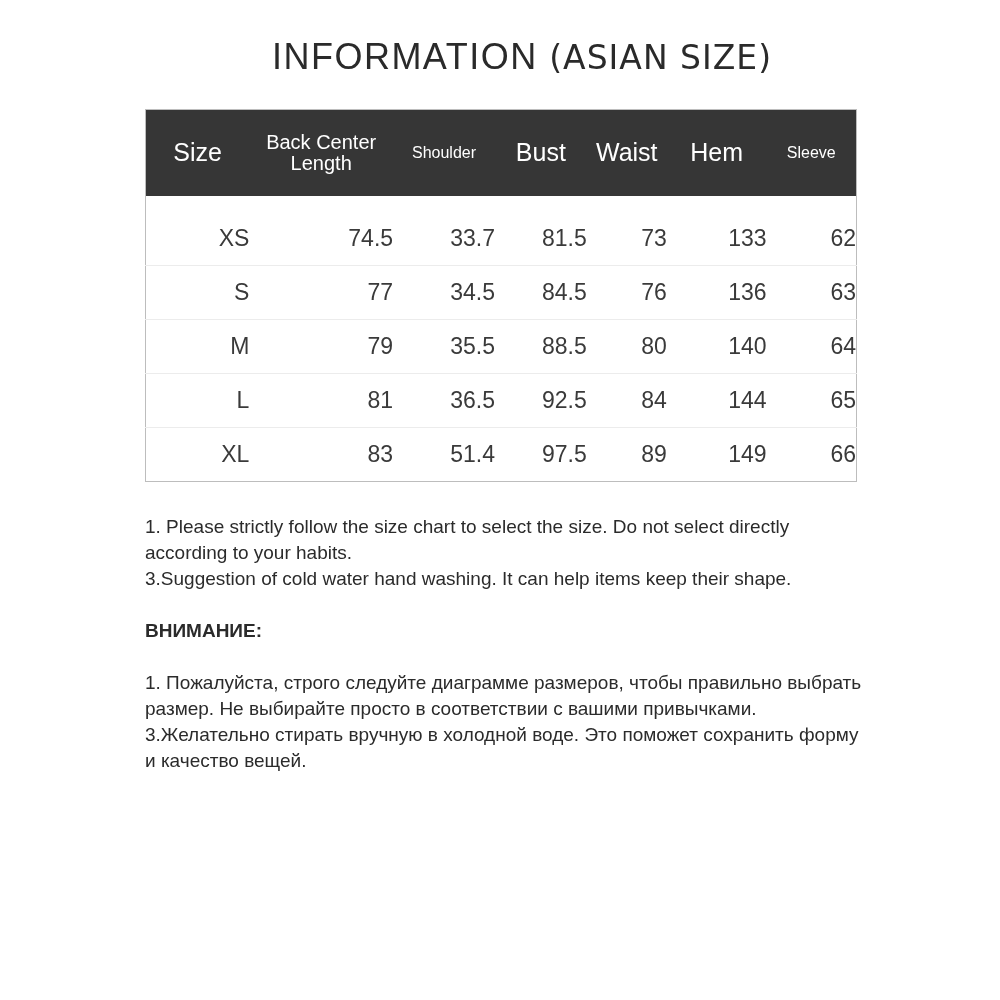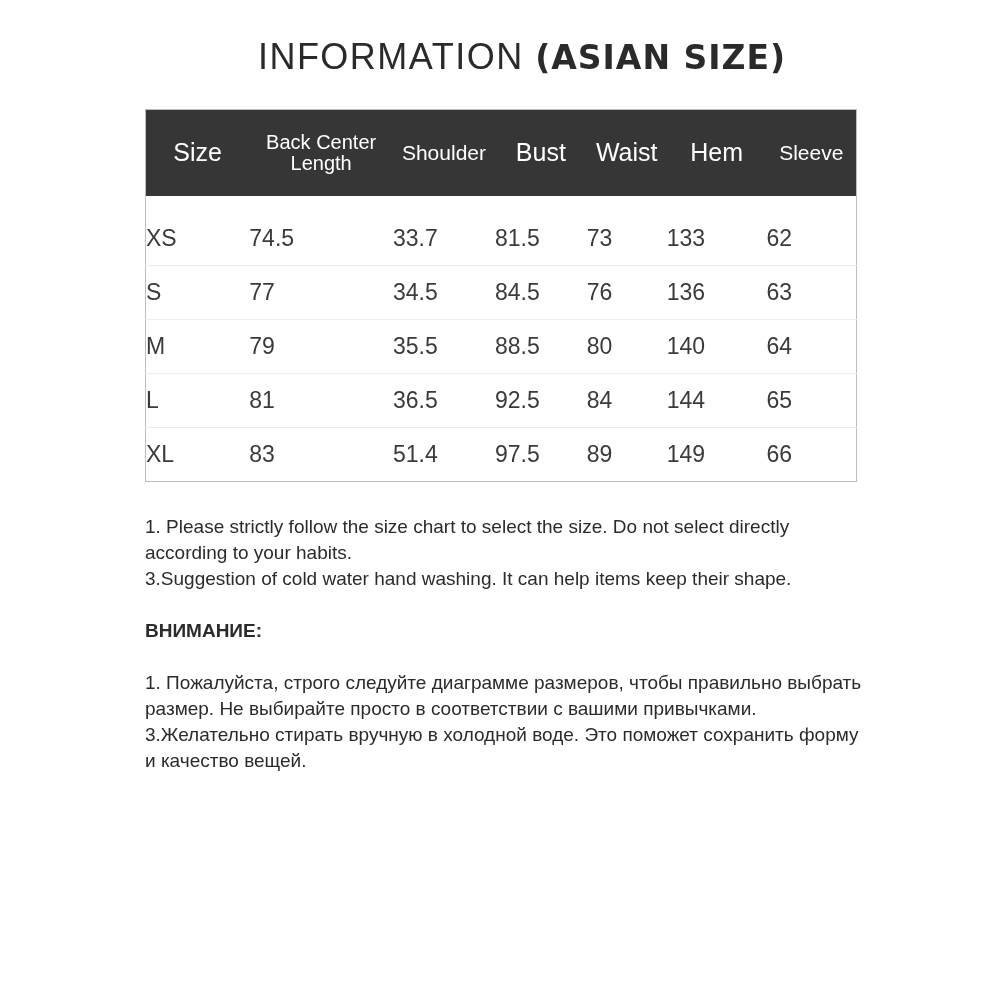--- a/index.html
+++ b/index.html
@@ -2,38 +2,38 @@
 <html><head>
 <meta charset="utf-8">
 <style>
   html, body { margin: 0; padding: 0; background: #ffffff; }
   body { width: 1000px; height: 1000px; position: relative; overflow: hidden; color: #2b2b2b; }
   .title {
     position: absolute; top: 36px; left: 0; width: 1000px; text-align: center;
     font-family: "DejaVu Sans", sans-serif; font-size: 34px; letter-spacing: 1px; color: #2a2a2a;
   }
   .title .light { font-weight: 300; font-family: "Liberation Sans", sans-serif; font-size: 36px; letter-spacing: 1.5px; margin-left: 44px; }
-  .title .bold { font-weight: 700; font-family: "DejaVu Sans", sans-serif; font-size: 33px; }
+  .title .bold { font-weight: 400; font-family: "DejaVu Sans", sans-serif; font-size: 33px; }
   .size-table {
     position: absolute; left: 145px; top: 109px; width: 712px;
     border-collapse: collapse; border: 1px solid #bdbdbd; box-sizing: border-box;
   }
   .size-table thead tr { background: #363636; height: 86px; }
   .size-table th {
     color: #ffffff; font-family: "Liberation Sans", sans-serif; font-weight: 400;
     font-size: 25px; text-align: center; padding: 0; line-height: 1;
   }
-  .size-table th.small { font-size: 21px; }
+  .size-table th.small { font-size: 16px; }
   .size-table th.two-line { font-size: 20px; line-height: 21px; }
   .size-table tbody tr.spacer td { height: 16px; padding: 0; border: none; }
   .size-table tbody tr.row { height: 54px; }
   .size-table tbody tr.row + tr.row td { border-top: 1px solid #ececec; }
   .size-table td {
     font-family: "Liberation Sans", sans-serif; font-size: 23px; color: #3a3a3a;
-    text-align: left; padding: 0; font-weight: 400;
+    text-align: right; padding: 0; font-weight: 400;
   }
   .notes {
     position: absolute; left: 145px; top: 514px; width: 720px;
     font-family: "Liberation Sans", sans-serif; font-size: 19px; color: #2b2b2b; line-height: 26px;
   }
   .notes .heading { font-weight: 700; font-size: 19px; margin: 0 0 26px 0; }
   .notes .para { margin: 0; }
   .notes .section-ru { margin-top: 26px; }
 </style>
 </head>

